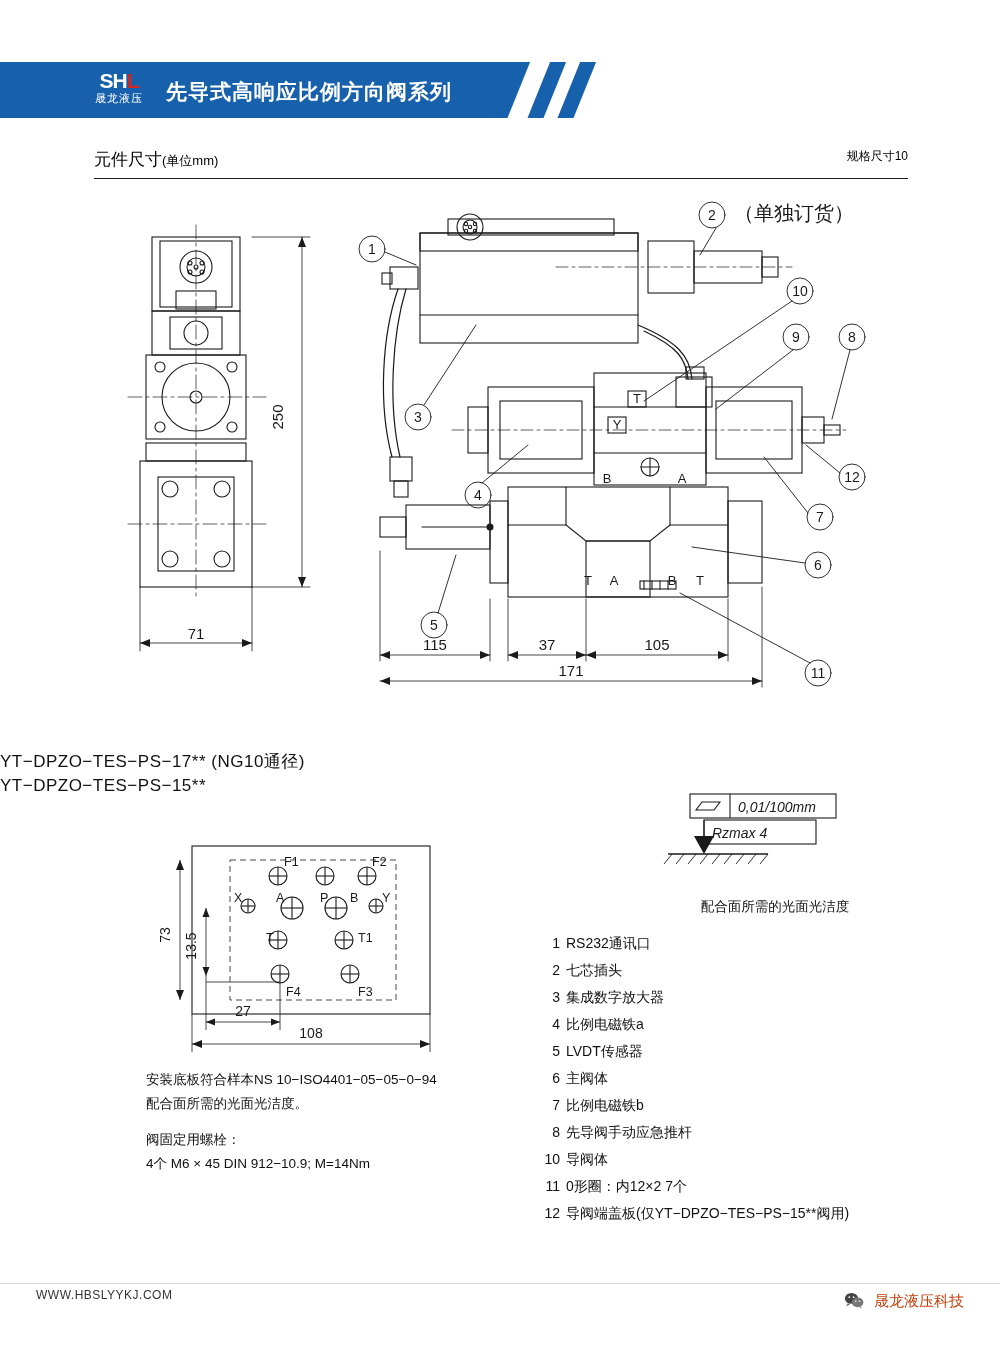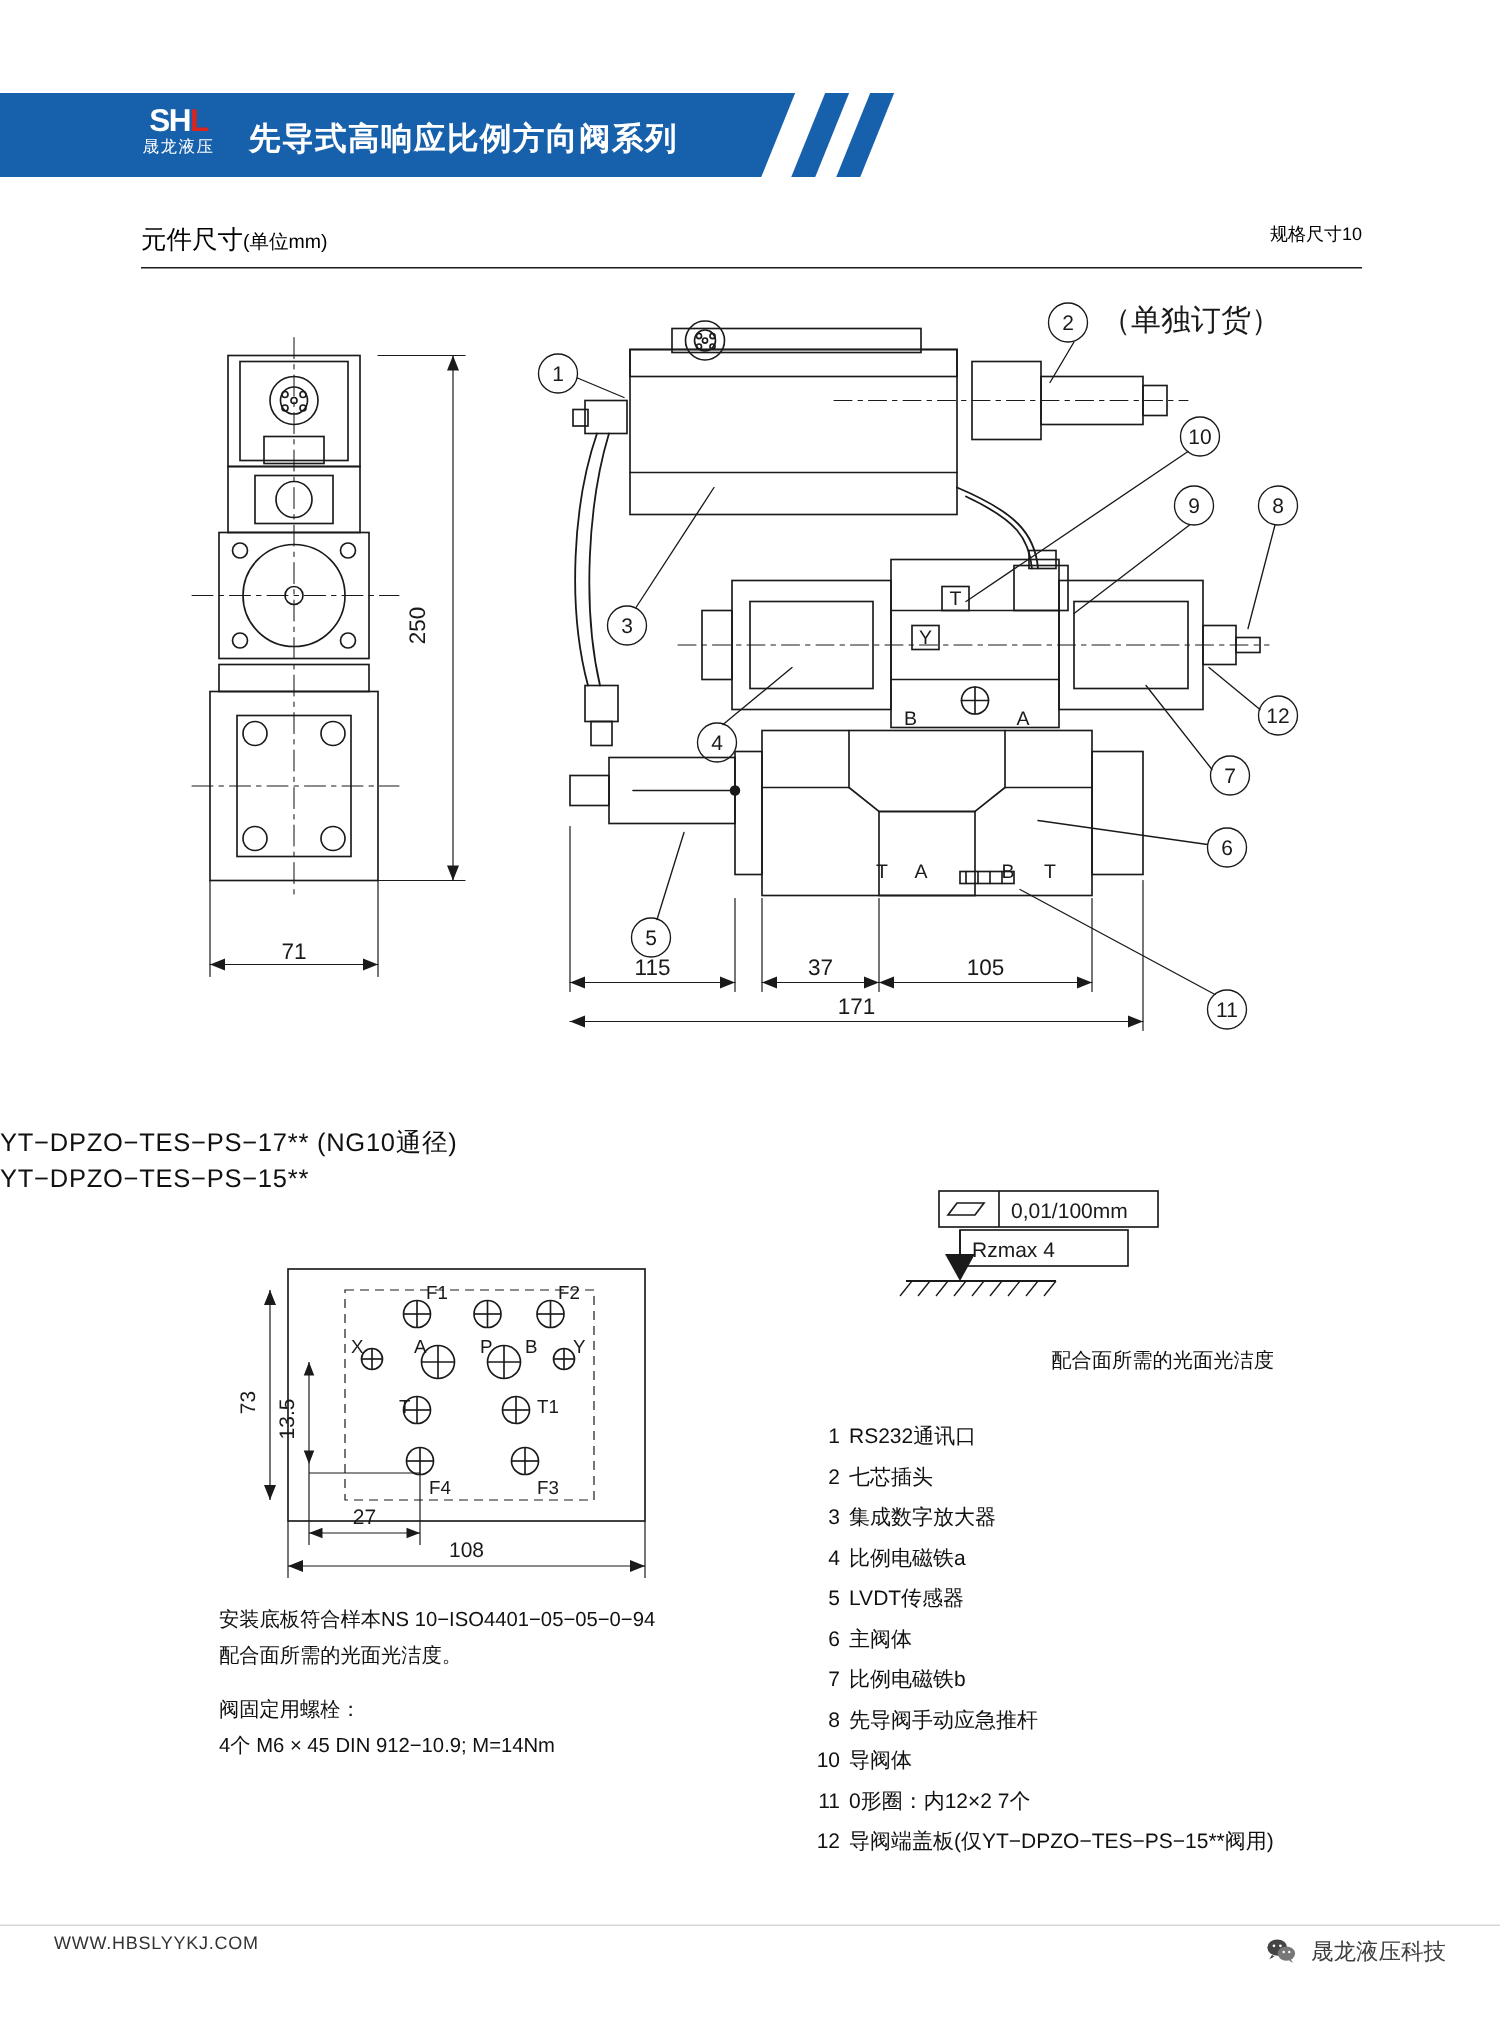--- a/index.html
+++ b/index.html
@@ -67,41 +67,41 @@
     font-size:17px; letter-spacing:0.5px; line-height:24px; color:#111;
   }
   
   .plate { position:absolute; left:120px; top:830px; width:420px; height:240px; }
   .plate-note {
     position:absolute; left:146px; top:1068px; width:370px;
     font-size:13.5px; line-height:24px; color:#111;
   }
   .plate-note .blk { margin-top:12px; }
   
-  .finish { position:absolute; left:584px; top:788px; width:330px; height:110px; }
+  .finish { position:absolute; left:648px; top:788px; width:330px; height:110px;font-style:italic; }
   .finish-cap {
     position:absolute; left:620px; top:898px; width:310px; text-align:center;
     font-size:13.5px; color:#111;
   }
   
   .legend {
     position:absolute; left:538px; top:930px; width:440px;
-    font-size:14px; line-height:27px; color:#111;margin-top:14px;
+    font-size:14px; line-height:27px; color:#111;
   }
   .legend-row { white-space:nowrap; }
   .legend-num { display:inline-block; width:22px; text-align:right; margin-right:6px; }
   
   .footer-line {
     position:absolute; left:0; top:1283px; width:1000px; height:1px; background:#d8d8d8;
   }
   .footer-url {
     position:absolute; left:36px; top:1288px; font-size:12px; color:#333; letter-spacing:0.5px;
   }
   .footer-wechat {
-    position:absolute; right:36px; top:1292px; font-size:15px; color:#404040;
+    position:absolute; right:36px; top:1292px; font-size:15px; color:#c2410c;
   }
   .wechat-icon {
     display:inline-block; vertical-align:-3px; margin-right:6px;
   }
 </style>
 </head>
 <body>
 
 <div class="banner"></div>
 <div class="banner-slant">

